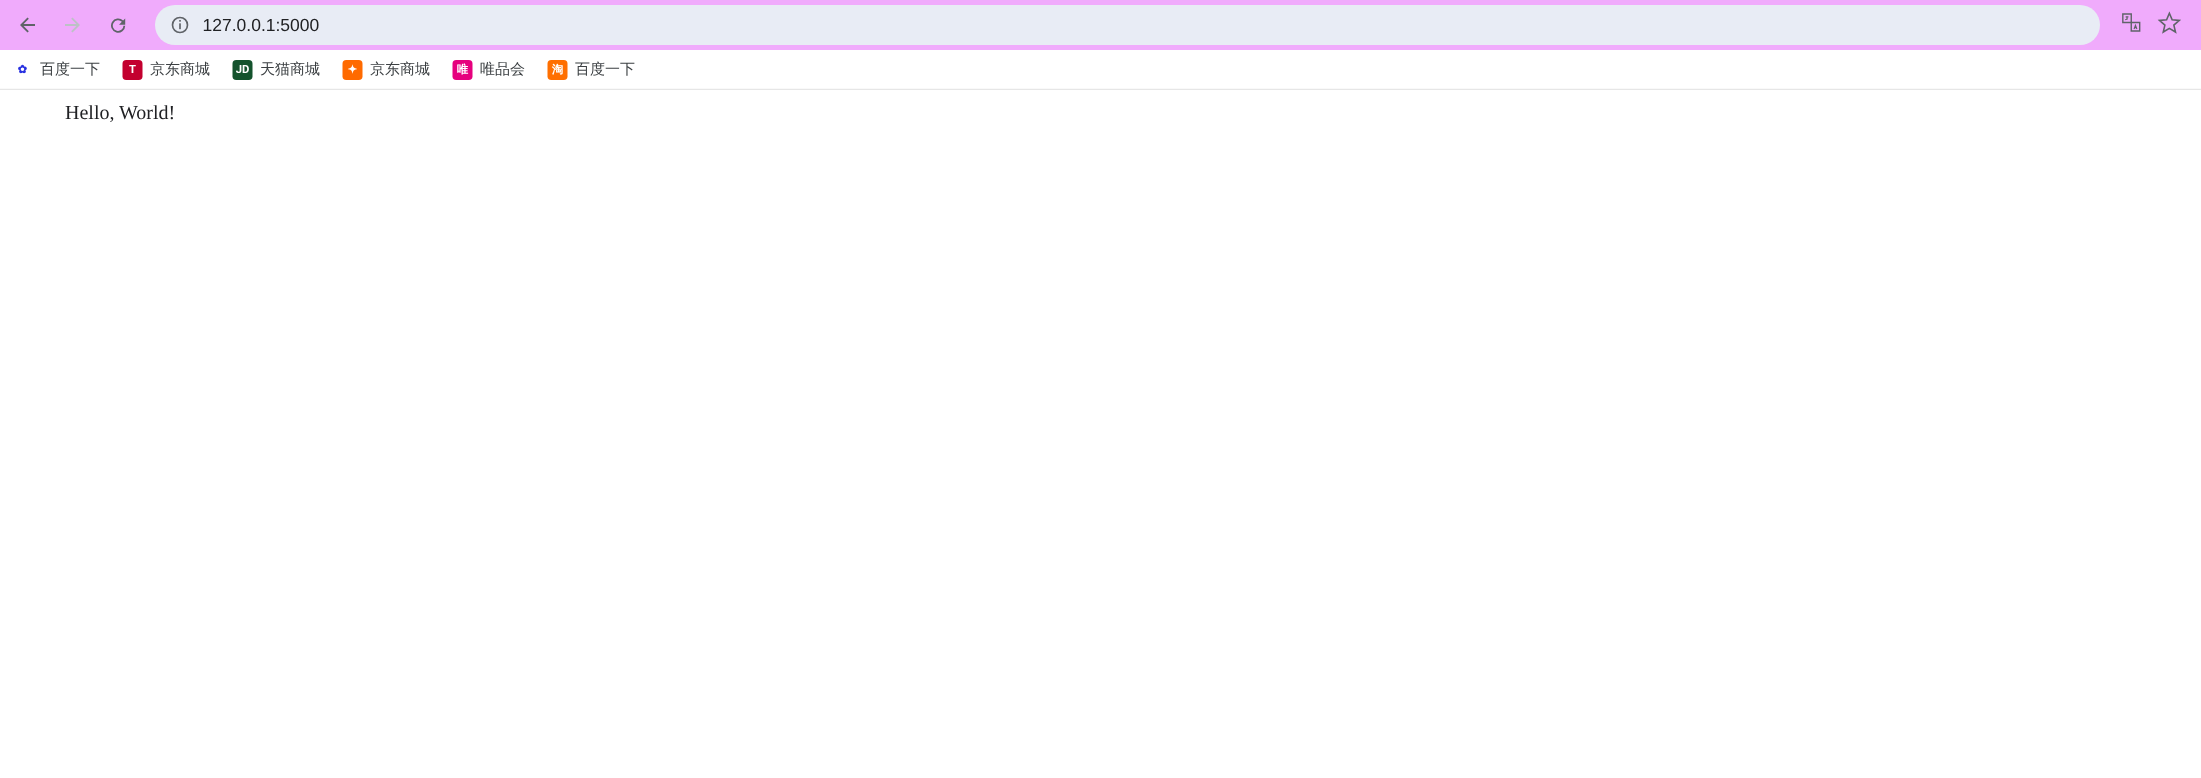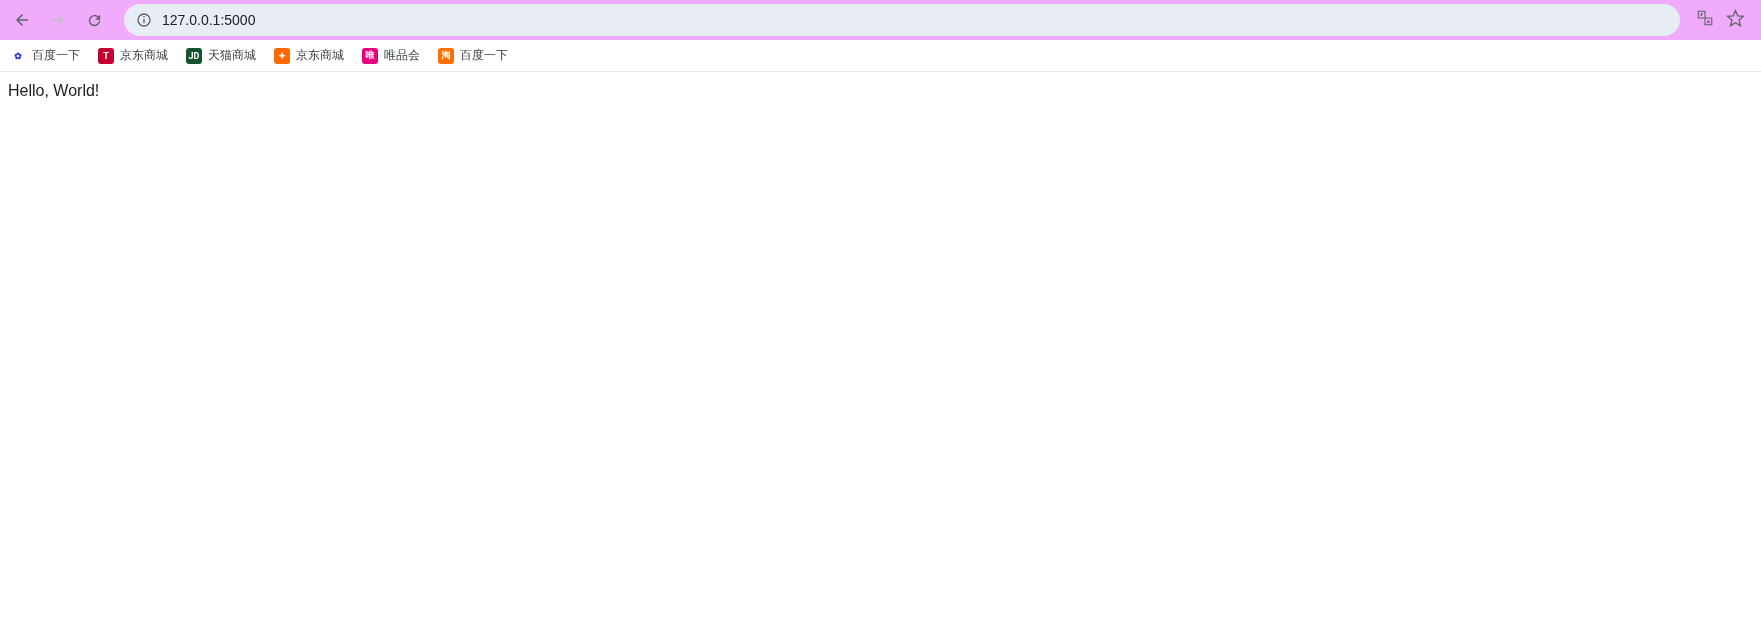--- a/index.html
+++ b/index.html
@@ -81,21 +81,22 @@
       font-size: 9px;
       font-weight: bold;
       color: #fff;
     }
     .content {
       padding: 10px 8px;
     }
     .page-text {
       font-size: 16px;
       color: #202124;
-      font-family: Liberation Sans, sans-serif;
+      font-family: Liberation Serif, serif;
+      margin-left: 44px;
     }
   </style>
 </head>
 <body>
 
 <div class="toolbar">
   <div class="nav-btn">
     <svg width="18" height="18" viewBox="0 0 24 24">
         <path d="M20 11H7.83l5.59-5.59L12 4l-8 8 8 8 1.41-1.41L7.83 13H20v-2z" fill="currentColor"></path>
       </svg>

